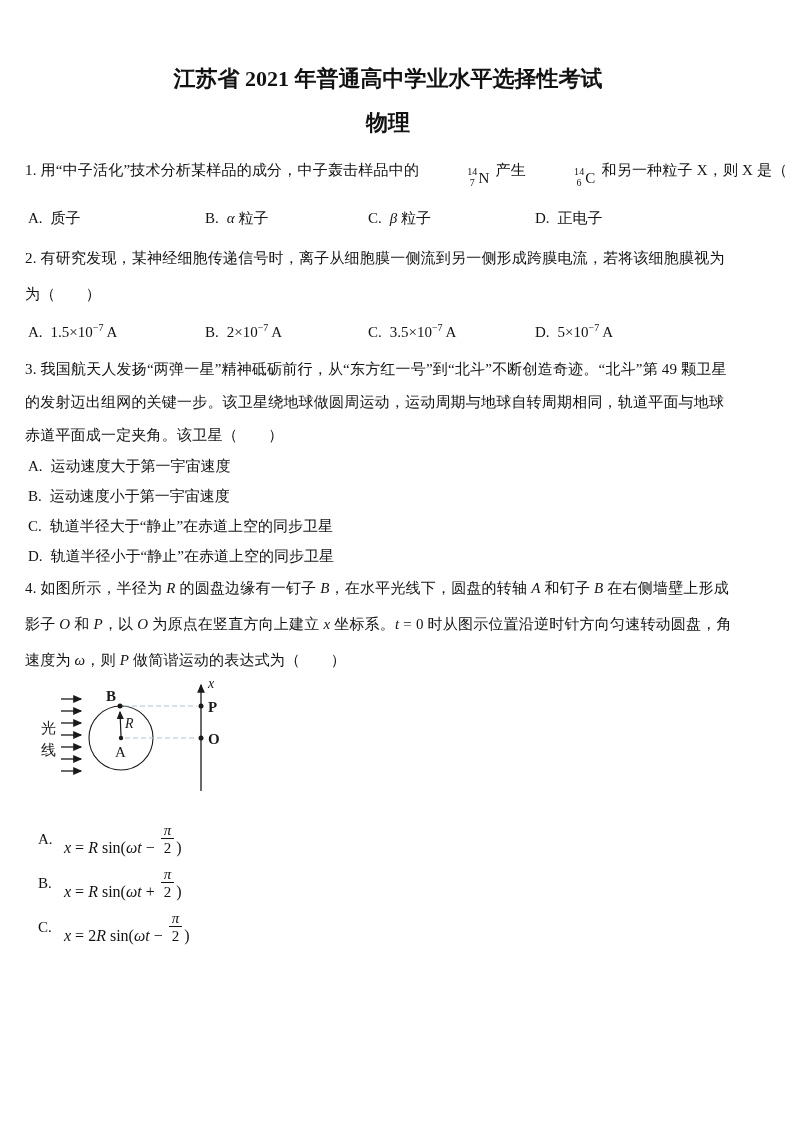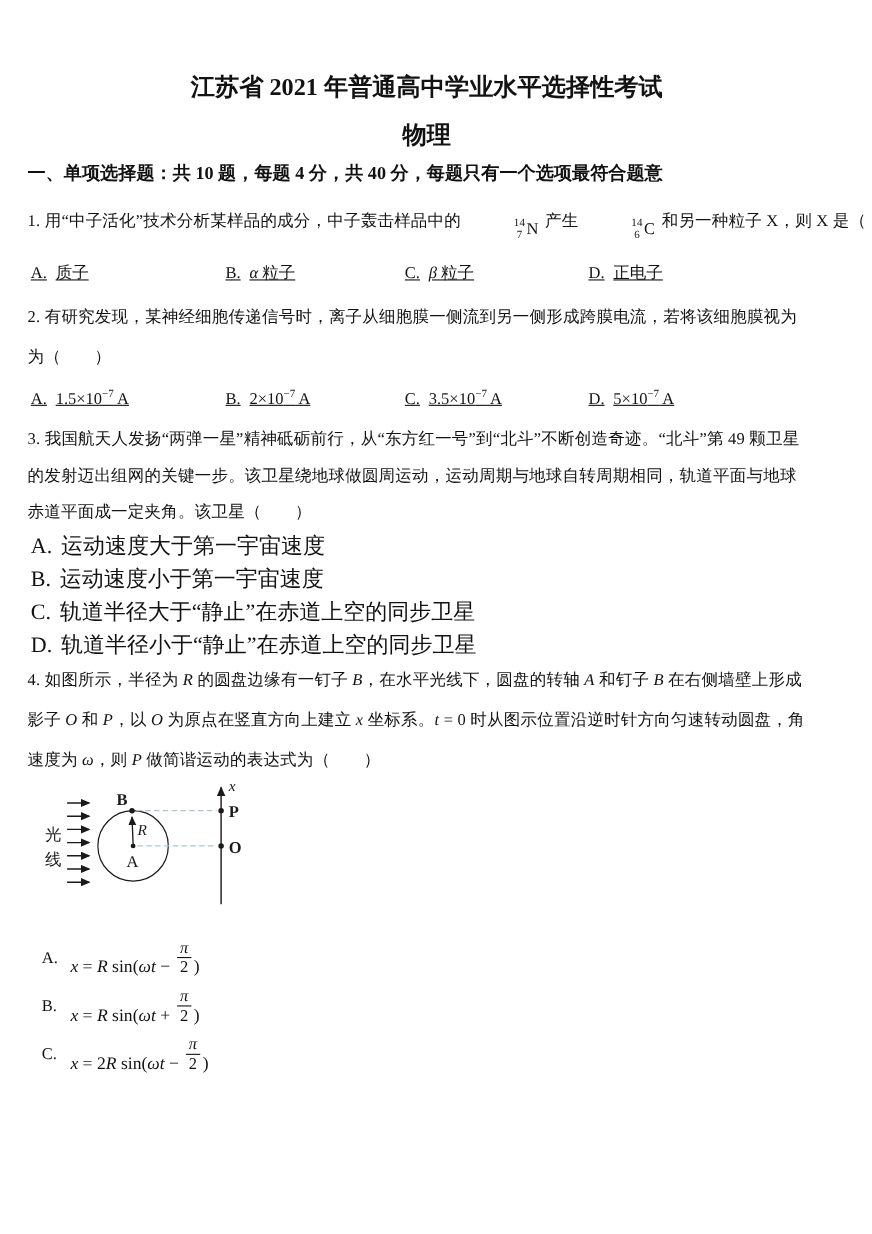--- a/index.html
+++ b/index.html
@@ -13,27 +13,27 @@
   .subject{font-size:22px;font-weight:bold;text-align:center;line-height:30px;margin:14px 0 0 0;}
   .section-head{font-size:16.5px;font-weight:bold;line-height:23px;margin-top:8px;white-space:nowrap;}
   .stem{font-size:15px;line-height:24px;white-space:nowrap;letter-spacing:0.2px;}
   .q{margin:0;}
   .q1-stem{margin-top:20px;}
   .mt16{margin-top:16px;}
   .mt13{margin-top:13px;}
   .mt8{margin-top:8px;}
   .mb12{margin-bottom:12px;}
   .mb9{margin-bottom:9px;}
-  .optrow{display:grid;grid-template-columns:177px 163px 167px 1fr;margin-left:3px;font-size:15px;line-height:24px;text-decoration:underline;}
+  .optrow{display:grid;grid-template-columns:177px 163px 167px 1fr;margin-left:3px;font-size:15px;line-height:24px;}
   .optrow.mt16{margin-top:16px;}
   .optrow.mt10{margin-top:10px;}
   .opt{white-space:nowrap;}
   .olab{margin-right:8px;}
   .optlines{margin-top:7px;}
-  .optline{font-size:20px;line-height:24px;margin:0 0 6px 3px;white-space:nowrap;}
+  .optline{font-size:15px;line-height:24px;margin:0 0 6px 3px;white-space:nowrap;}
   .it{font-style:italic;}
   .sp{font-size:10px;vertical-align:6px;letter-spacing:0;}
   .nucl{display:inline-flex;align-items:center;margin:0 2px;}
   .ss{display:inline-flex;flex-direction:column;align-items:center;font-size:10px;line-height:1.05;margin-right:1px;margin-left:46px;}
   .figure-wrap{margin-top:1px;}
   .fopts{margin-top:6px;}
   .fopt{display:flex;align-items:center;height:44px;margin-left:13px;font-size:16px;}
   .folab{width:26px;font-size:15px;}
   .formula{display:inline-flex;align-items:flex-end;white-space:pre;}
   .frac{display:inline-flex;flex-direction:column;align-items:center;margin:0 2px;font-size:15px;}
@@ -42,21 +42,20 @@
   svg text{font-family:"Liberation Serif","DejaVu Serif",serif;}
 </style>
 </head>
 <body>
 
 <div class="page">
 
   <h1 class="title">江苏省 2021 年普通高中学业水平选择性考试</h1>
   <h2 class="subject">物理</h2>
 
-  <div class="section-head">一、单项选择题：共 10 题，每题 4 分，共 40 分，每题只有一个选项最符合题意</div>
 
   <div class="q">
     <div class="stem q1-stem"><span>1. 用“中子活化”技术分析某样品的成分，中子轰击样品中的</span><span class="nucl">
           <span class="ss">
             <span>14</span>
             <span>7</span>
           </span>
           <span>N</span>
         </span><span> 产生</span><span class="nucl">
           <span class="ss">

